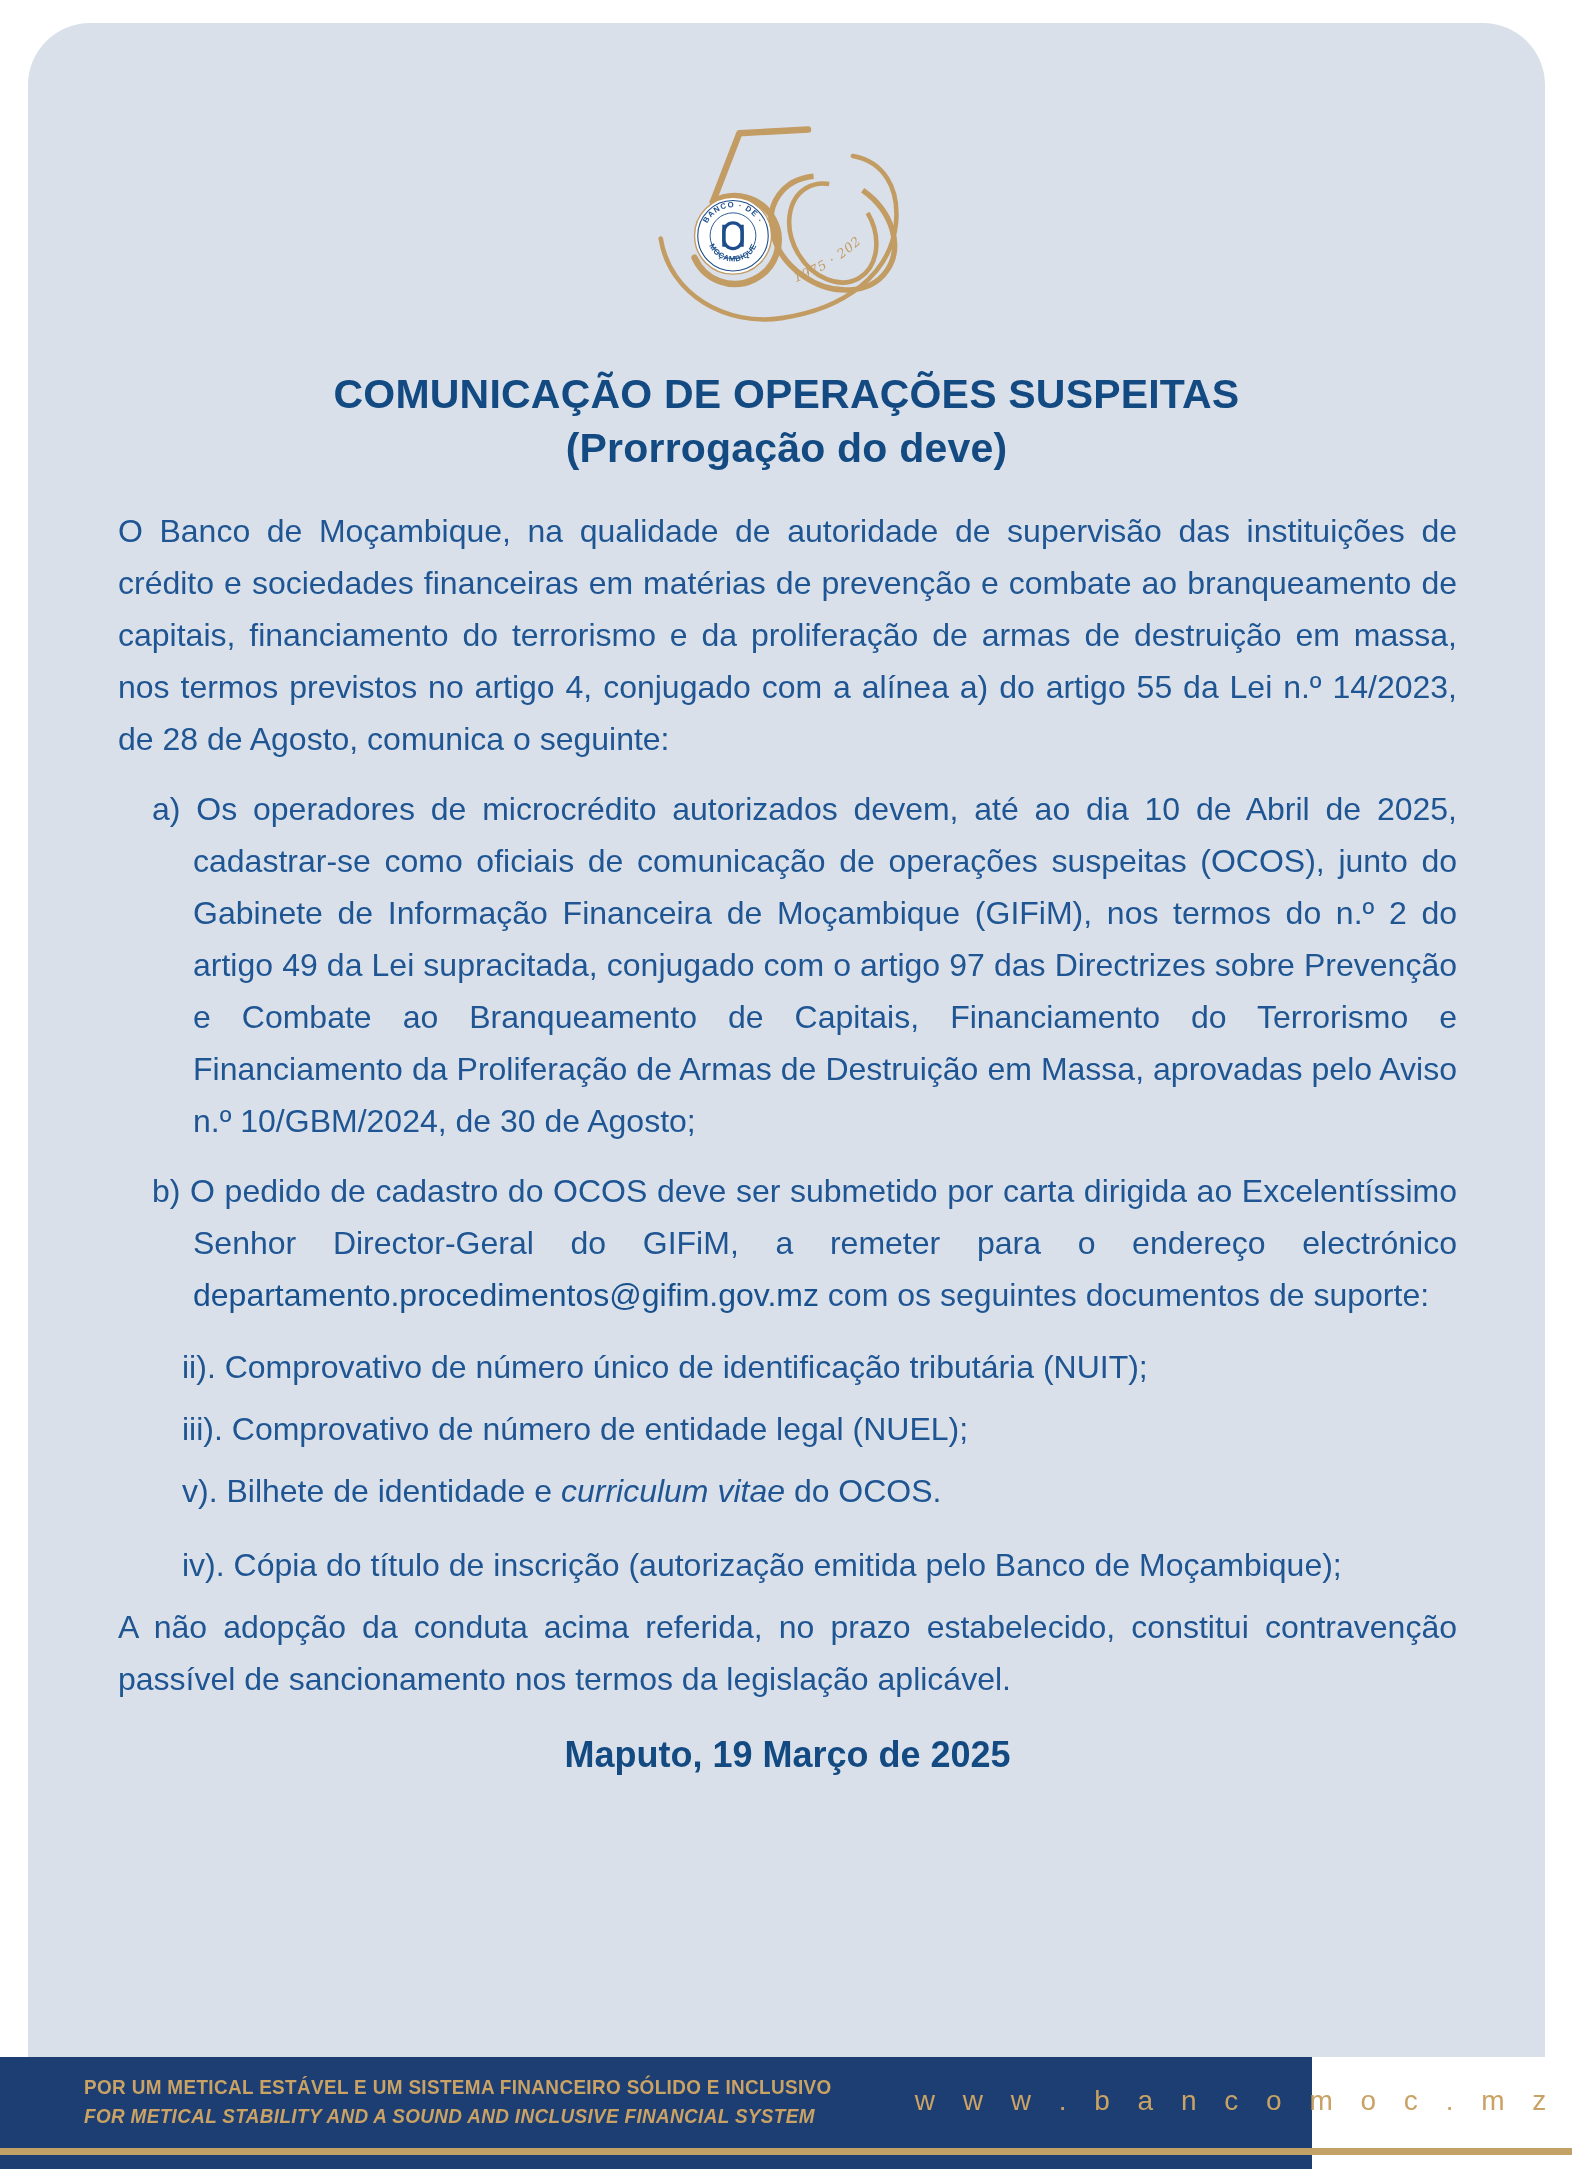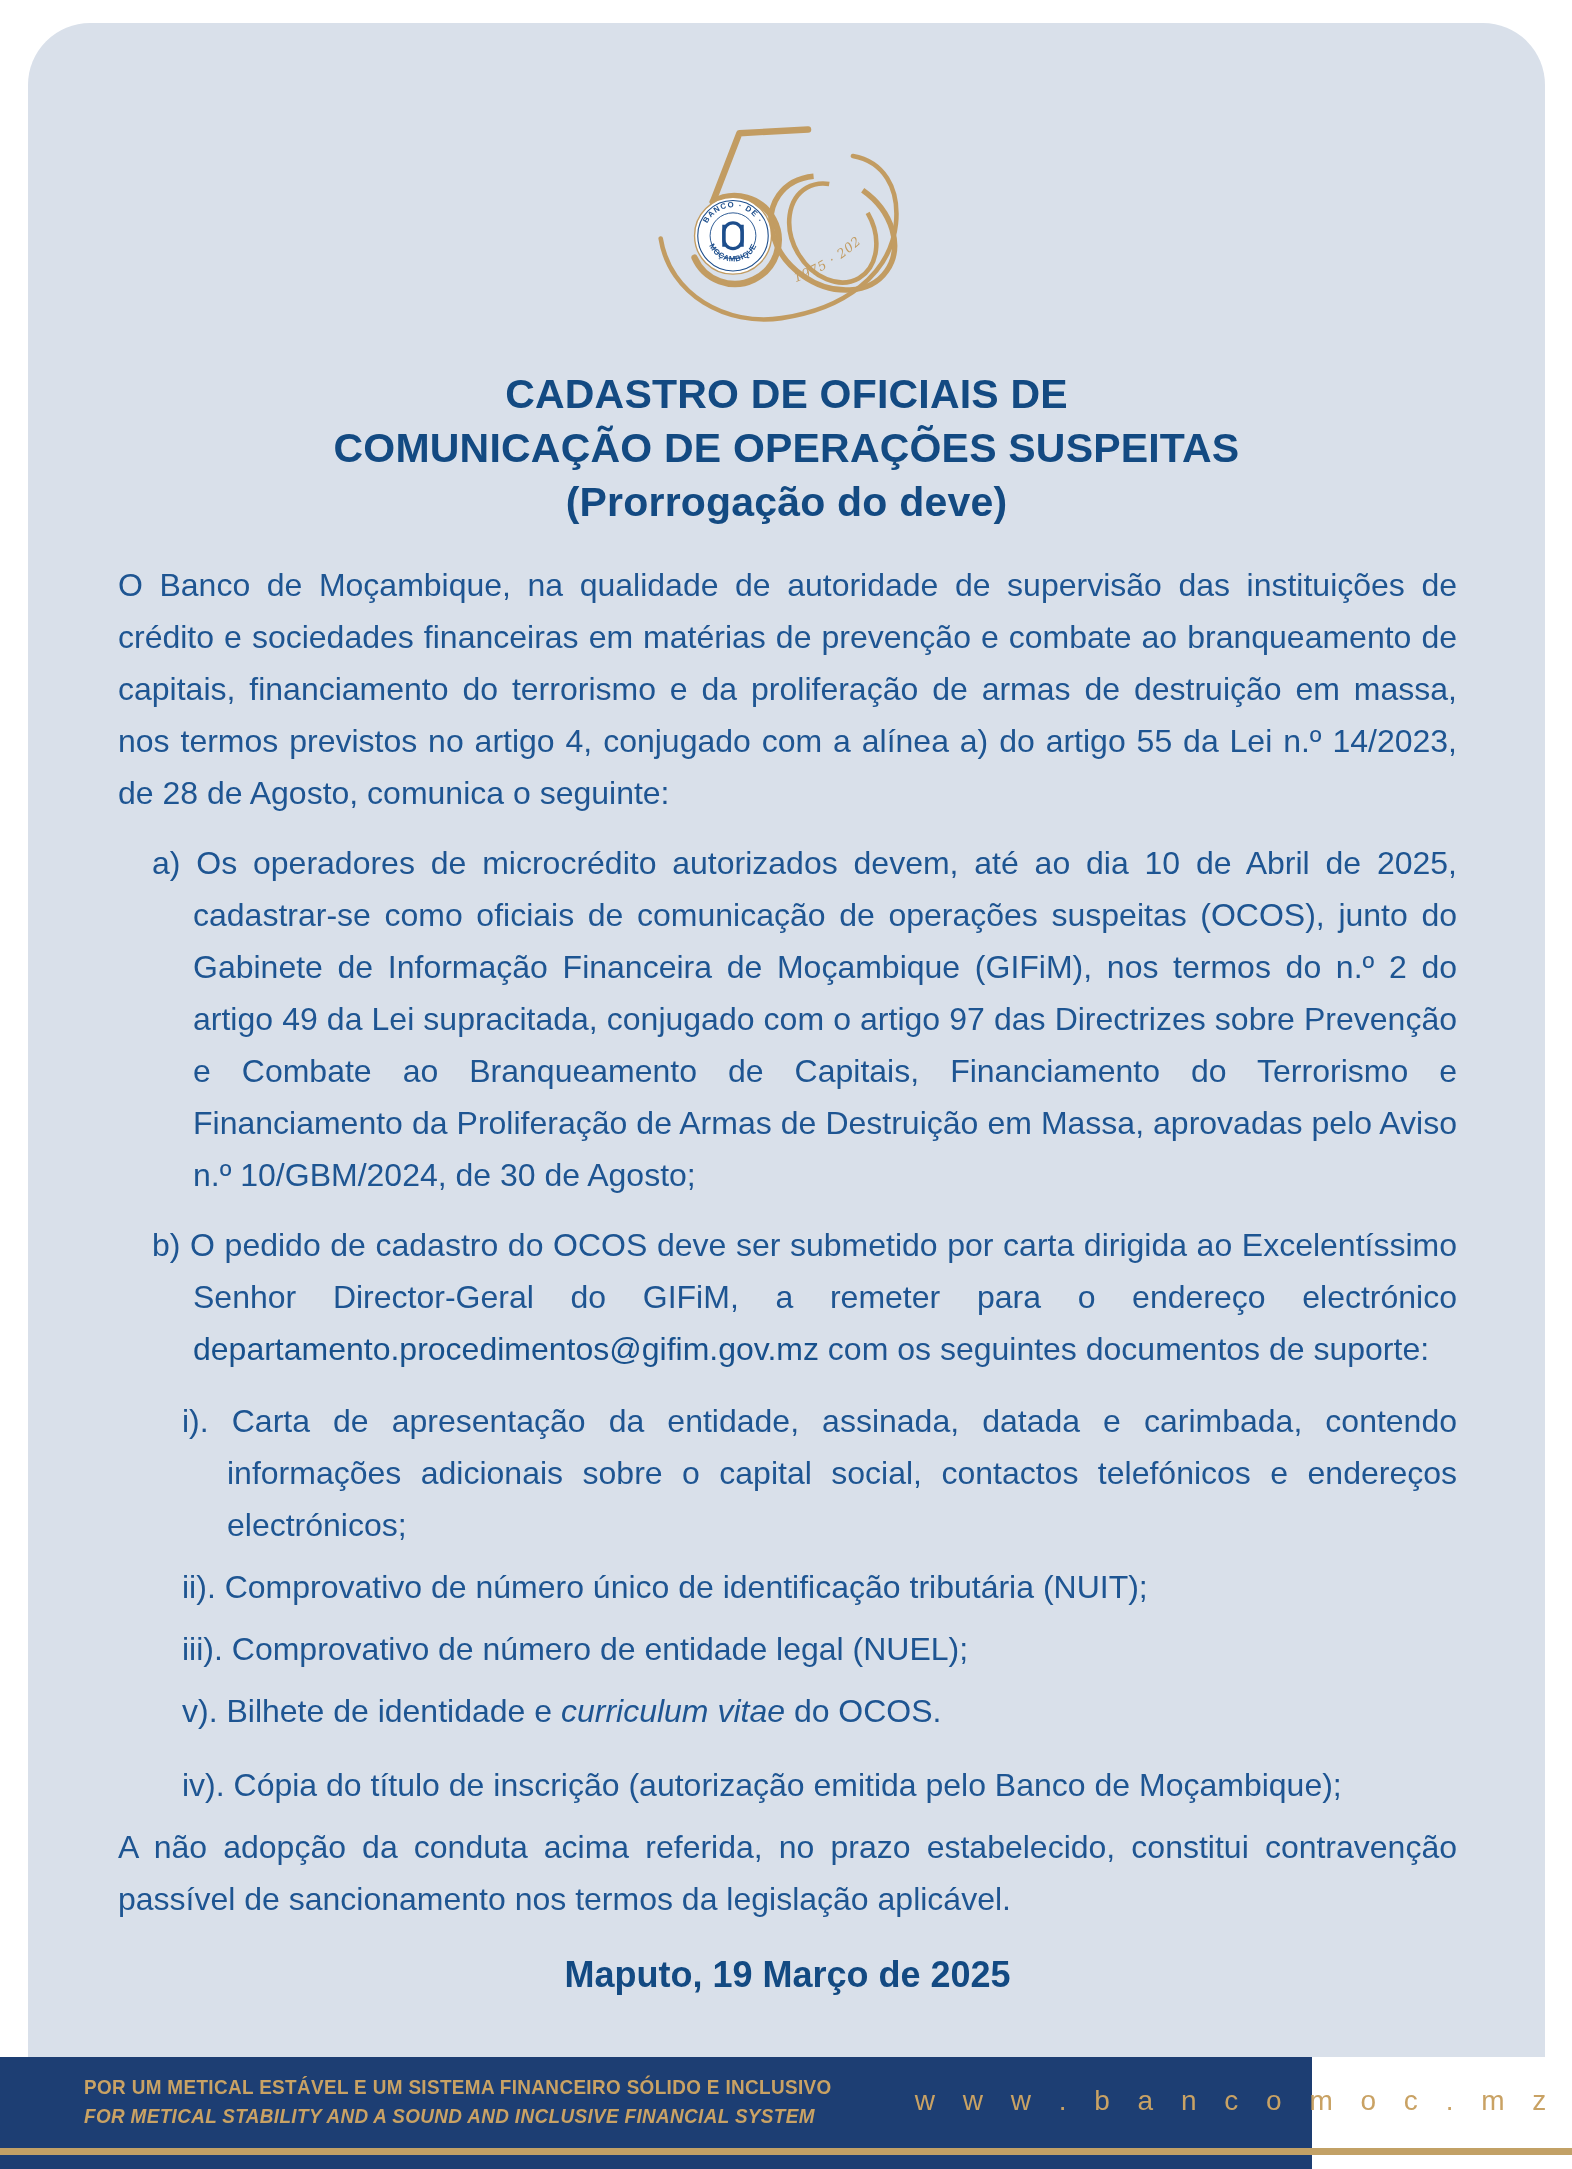--- a/index.html
+++ b/index.html
@@ -91,45 +91,40 @@
         </g>
       </g>
 
       <text font-size="14" fill="#c29c62" font-style="italic" font-family="DejaVu Serif, serif" letter-spacing="1">
         <textPath href="#yearsArc" startOffset="8%">1975 · 2025</textPath>
       </text>
     </svg>
   </div>
 
   <h1 class="title">
-    <span>CADASTRO DE OFICIAIS DE</span>
     <span>COMUNICAÇÃO DE OPERAÇÕES SUSPEITAS</span>
     <span>(Prorrogação do deve)</span>
   </h1>
 
   <div class="docbody">
 
     <p class="intro">O Banco de Moçambique, na qualidade de autoridade de supervisão das instituições de crédito e sociedades financeiras em matérias de prevenção e combate ao branqueamento de capitais, financiamento do terrorismo e da proliferação de armas de destruição em massa, nos termos previstos no artigo 4, conjugado com a alínea a) do artigo 55 da Lei n.º 14/2023, de 28 de Agosto, comunica o seguinte:</p>
 
     <div class="item level1">
       <span>a)</span>
       <span>Os operadores de microcrédito autorizados devem, até ao dia 10 de Abril de 2025, cadastrar-se como oficiais de comunicação de operações suspeitas (OCOS), junto do Gabinete de Informação Financeira de Moçambique (GIFiM), nos termos do n.º 2 do artigo 49 da Lei supracitada, conjugado com o artigo 97 das Directrizes sobre Prevenção e Combate ao Branqueamento de Capitais, Financiamento do Terrorismo e Financiamento da Proliferação de Armas de Destruição em Massa, aprovadas pelo Aviso n.º 10/GBM/2024, de 30 de Agosto;</span>
     </div>
 
     <div class="item level1 item-b">
       <span>b)</span>
       <span>O pedido de cadastro do OCOS deve ser submetido por carta dirigida ao Excelentíssimo Senhor Director-Geral do GIFiM, a remeter para o endereço electrónico</span>
       <span class="email">departamento.procedimentos@gifim.gov.mz</span>
       <span>com os seguintes documentos de suporte:</span>
     </div>
 
-    <div class="item level2">
-      <span>i).</span>
-      <span>Carta de apresentação da entidade, assinada, datada e carimbada, contendo informações adicionais sobre o capital social, contactos telefónicos e endereços electrónicos;</span>
-    </div>
 
     <div class="item level2">
       <span>ii).</span>
       <span>Comprovativo de número único de identificação tributária (NUIT);</span>
     </div>
 
     <div class="item level2">
       <span>iii).</span>
       <span>Comprovativo de número de entidade legal (NUEL);</span>
     </div>

